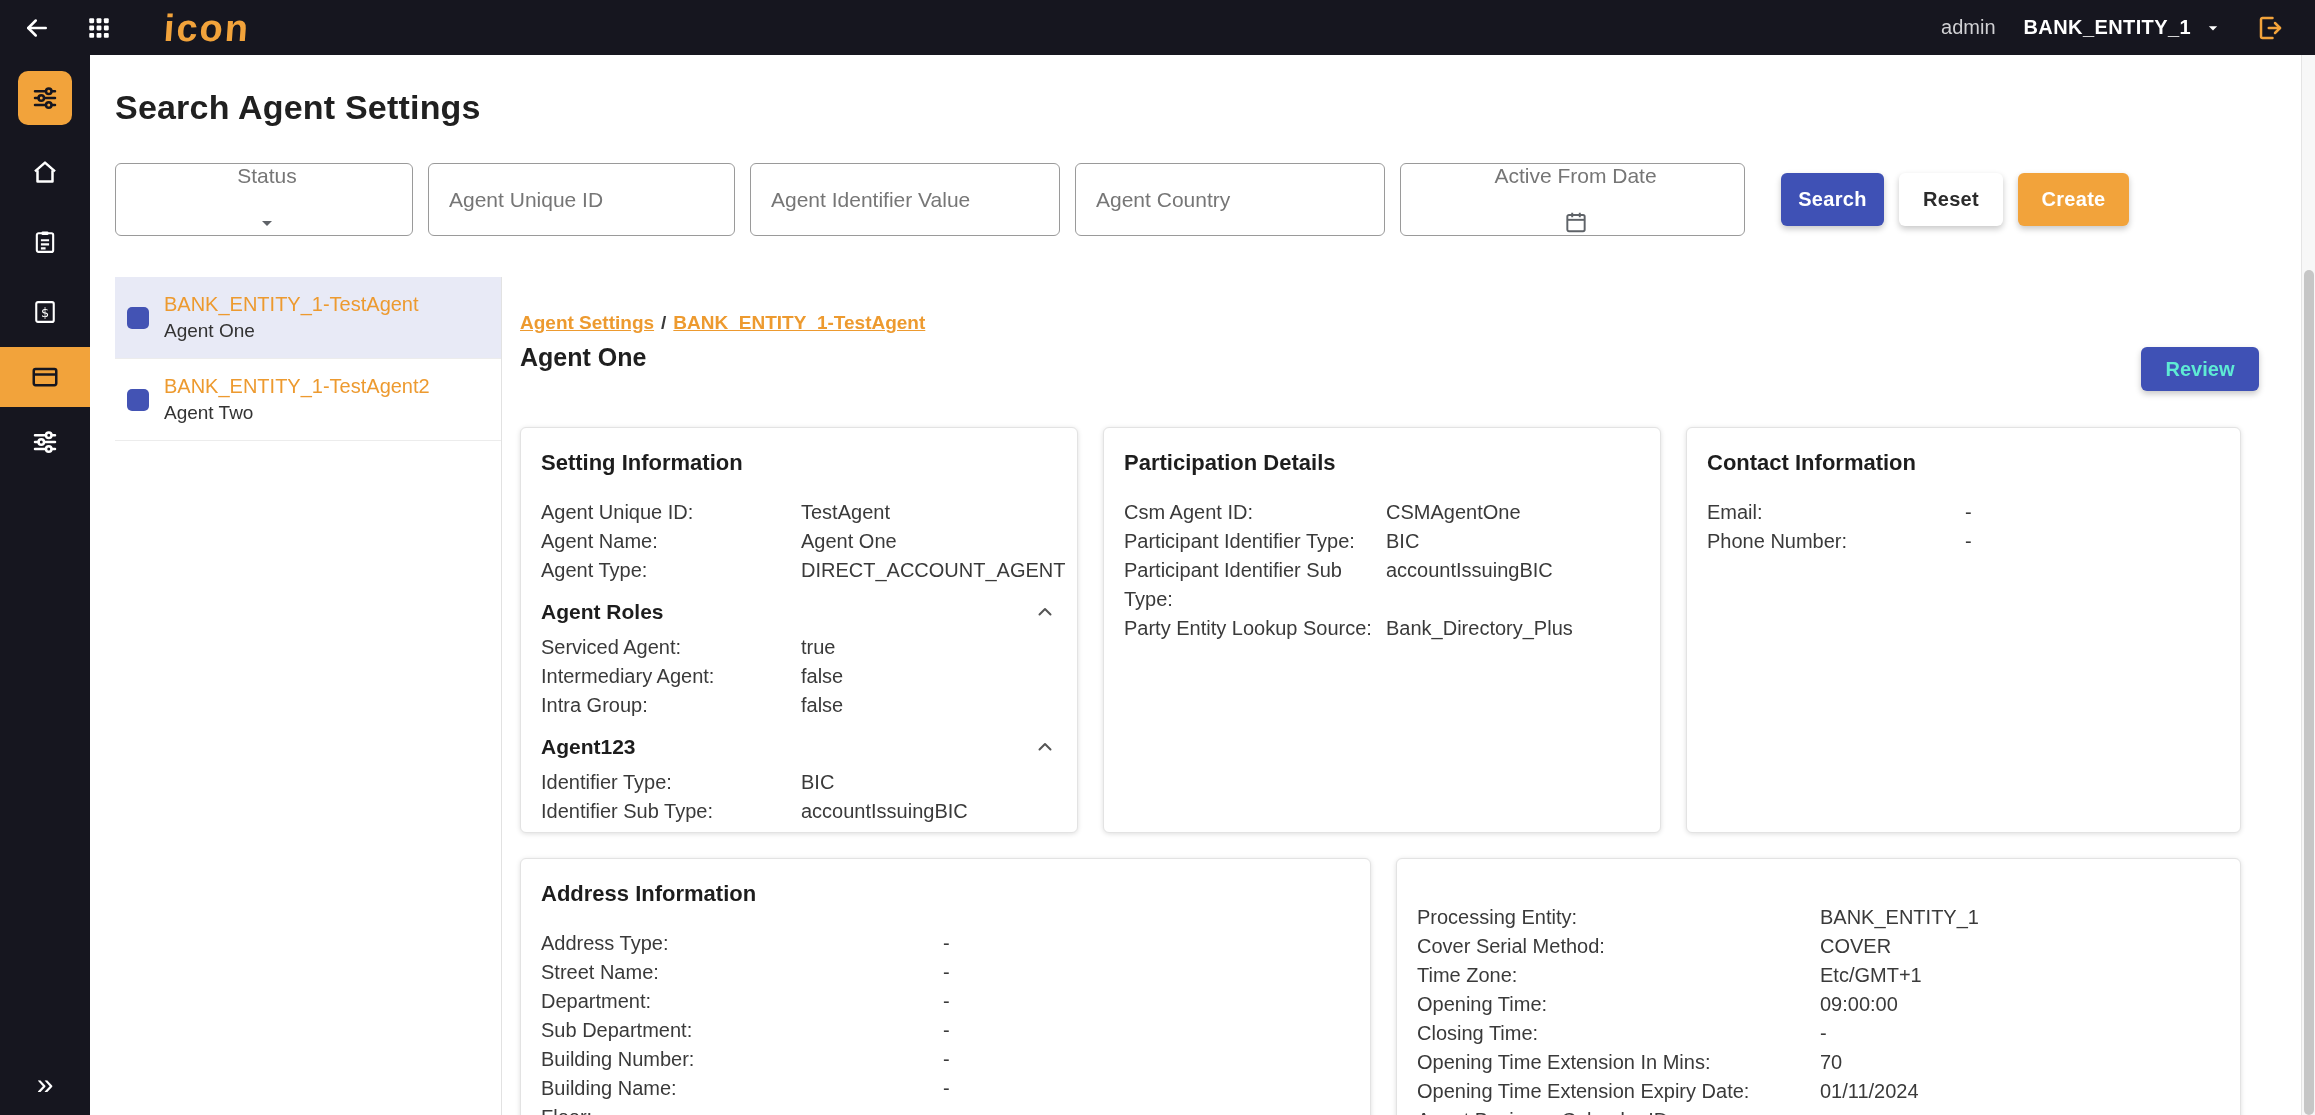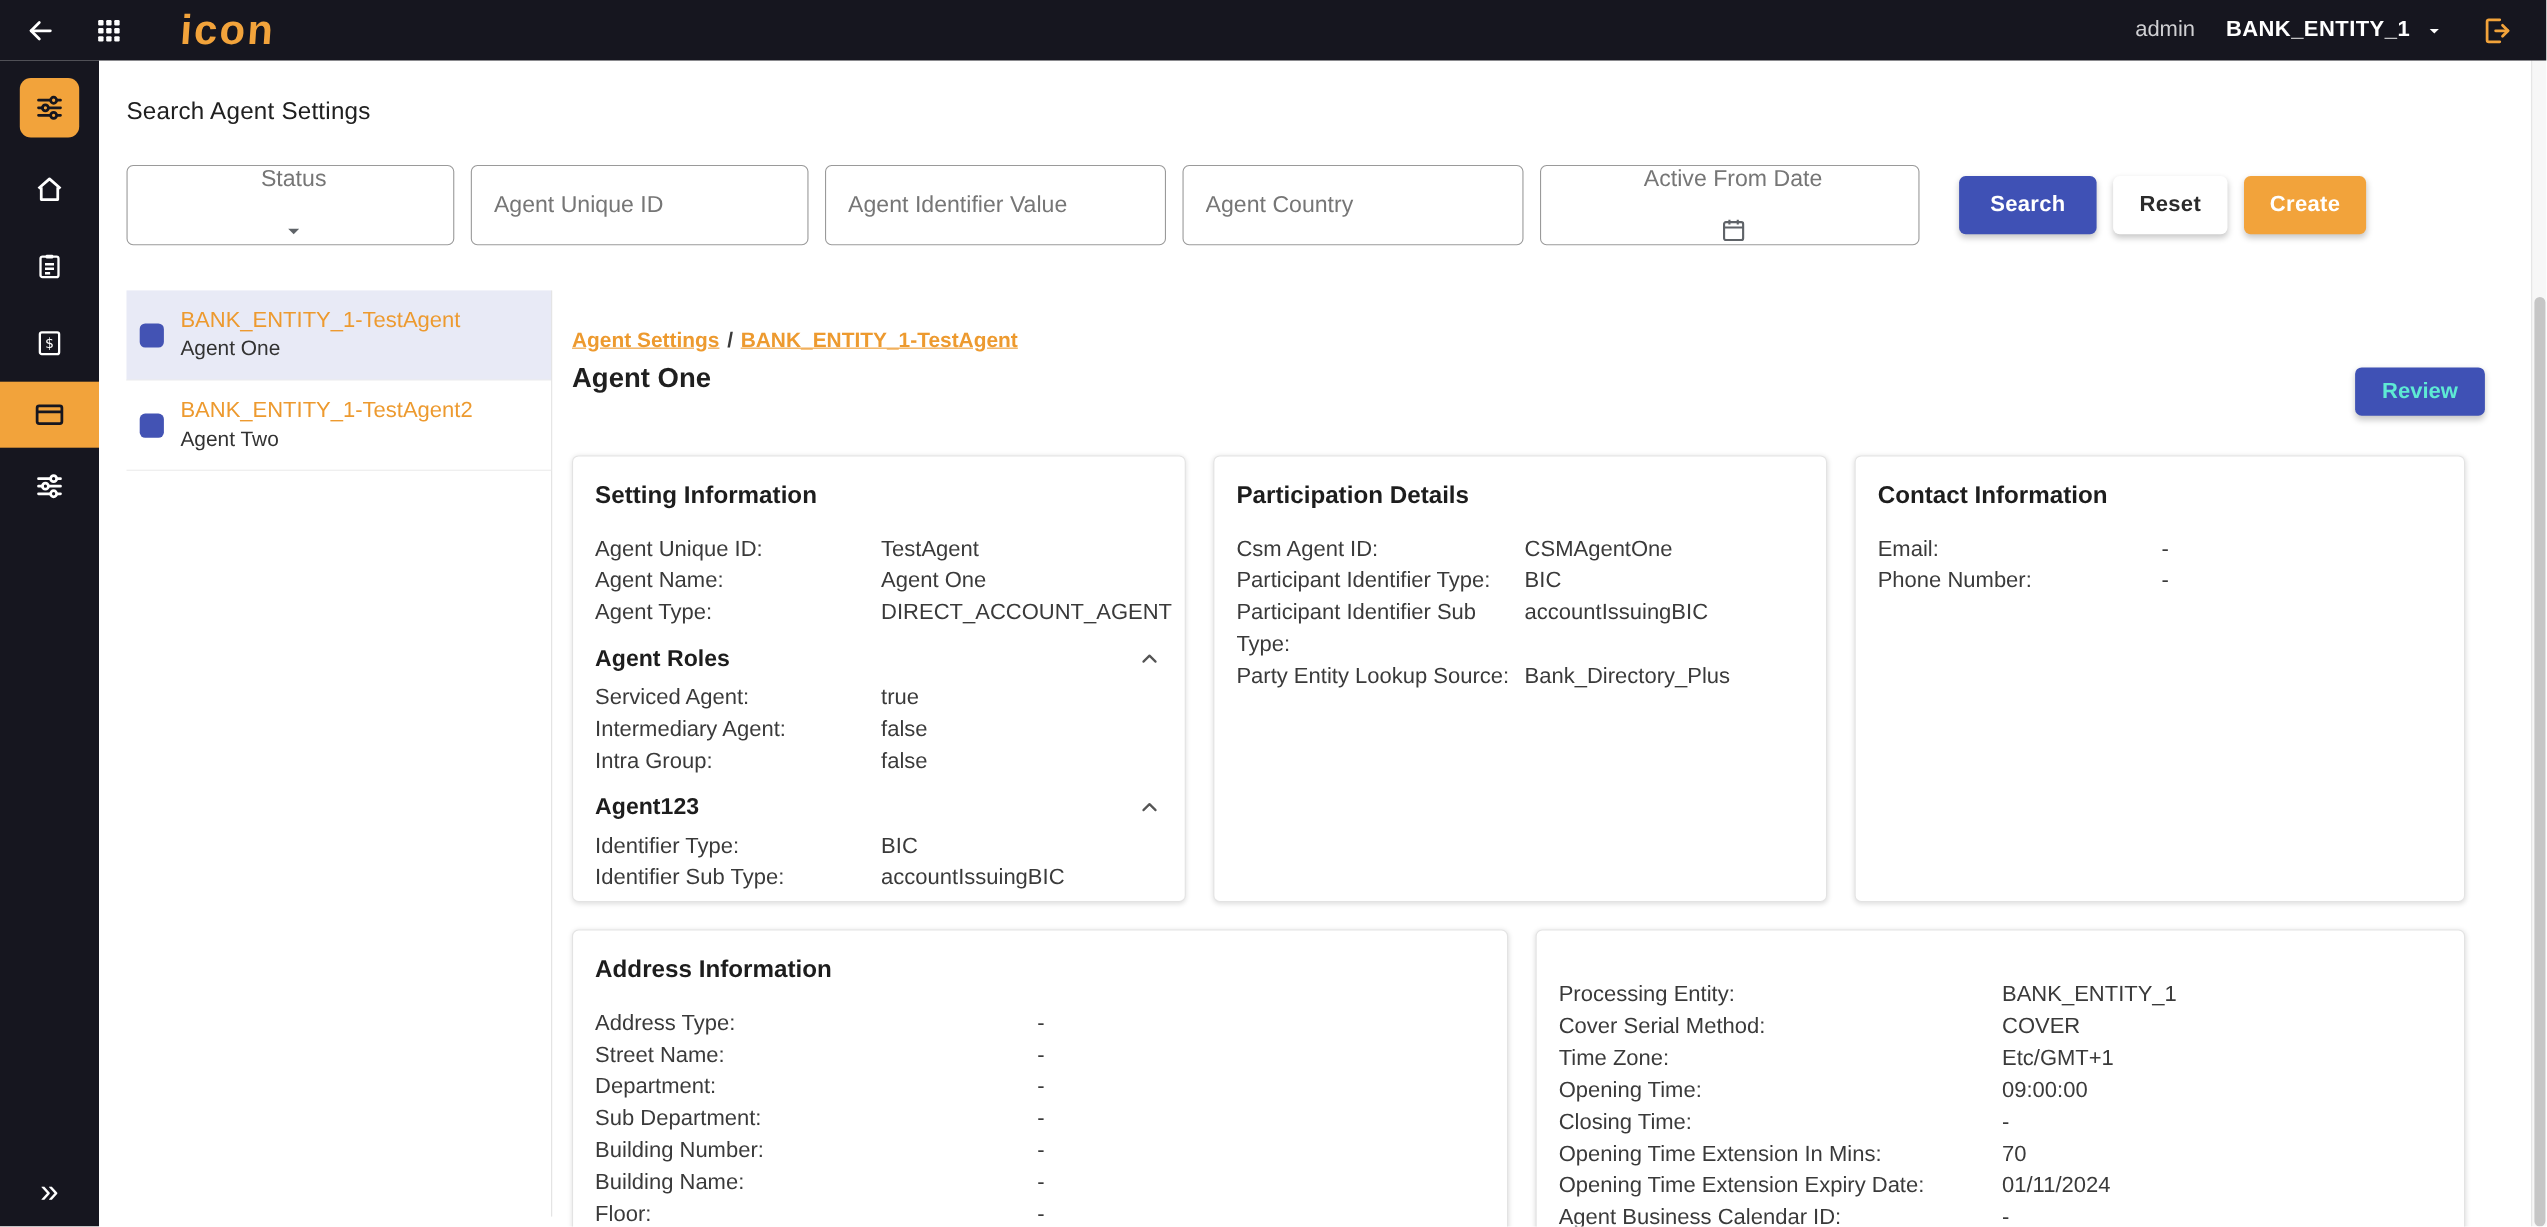--- a/index.html
+++ b/index.html
@@ -18,31 +18,31 @@
   
   .sidebar { position:absolute; top:55px; left:0; bottom:0; width:90px; background:#16161F; display:flex; flex-direction:column; align-items:center; z-index:9; }
   .sb-accent { width:54px; height:54px; margin-top:16px; background:#F2A33B; border:none; border-radius:10px; color:#16161F; display:flex; align-items:center; justify-content:center; cursor:pointer; }
   .sb-btn { width:90px; height:70px; background:none; border:none; color:#fff; display:flex; align-items:center; justify-content:center; cursor:pointer; }
   .sb-home { margin-top:12px; }
   .sb-btn.active { background:#F2A33B; color:#16161F; height:60px; }
   .sb-expand { margin-top:auto; margin-bottom:16px; background:none; border:none; color:#fff; font-size:30px; line-height:1; cursor:pointer; font-family:inherit; }
 
   
   .main { position:absolute; top:55px; left:90px; right:14px; bottom:0; background:#fff; }
-  .page-title { margin:33px 0 0 25px; font-size:22px; font-weight:400; color:#202020; letter-spacing:.2px; }
+  .page-title { margin:33px 0 0 25px; font-size:34px; font-weight:700; color:#202020; letter-spacing:.2px; }
 
   
   .filters { display:flex; align-items:center; margin:36px 0 0 25px; gap:15px; }
   .fld { height:73px; border:1px solid #9A9A9A; border-radius:6px; background:#fff; font-size:21px; font-family:inherit; color:#3a3a3a;flex-direction:column; }
   input.fld { padding:0 20px; outline:none; }
   input.fld::placeholder { color:#767676; }
   .fld-select, .fld-date { display:flex; align-items:center; justify-content:space-between; padding:0 14px 0 20px; color:#767676; cursor:pointer; }
   .w-status { width:298px; } .w-uid { width:307px; } .w-aiv { width:310px; } .w-country { width:310px; } .w-date { width:345px; }
   .btn { height:53px; border:none; border-radius:6px; font-size:20px; font-weight:700; font-family:inherit; letter-spacing:.3px; cursor:pointer; box-shadow:0 3px 6px rgba(0,0,0,.22); }
-  .btn-search { width:125px; background:#3F51B5; color:#fff; margin-left:21px; }
+  .btn-search { width:103px; background:#3F51B5; color:#fff; margin-left:21px; }
   .btn-reset  { width:104px; background:#fff; color:#2b2b2b; }
   .btn-create { width:111px; background:#F2A33B; color:#fff; }
 
   
   .content-row { display:flex; align-items:stretch; margin:41px 25px 0 25px; height:842px; }
 
   .agent-list { width:387px; flex-shrink:0; border-right:1px solid #E2E2E2; background:#fff; }
   .agent-item { display:flex; align-items:center; gap:15px; padding:0 12px; height:82px; border-bottom:1px solid #ECECEC; cursor:pointer; background:#fff; }
   .agent-item.selected { background:#E8EAF6; }
   .agent-swatch { width:22px; height:22px; border-radius:5px; background:#4353B4; flex-shrink:0; }

